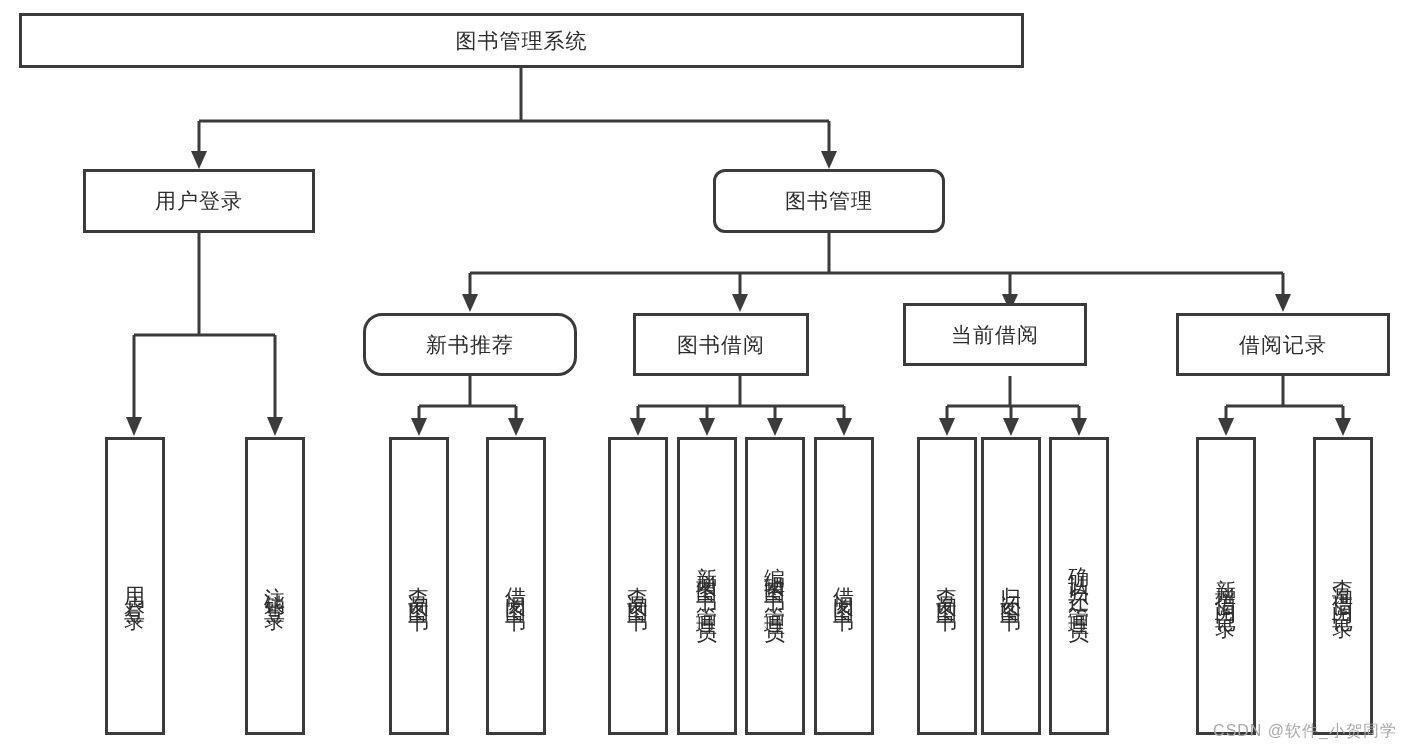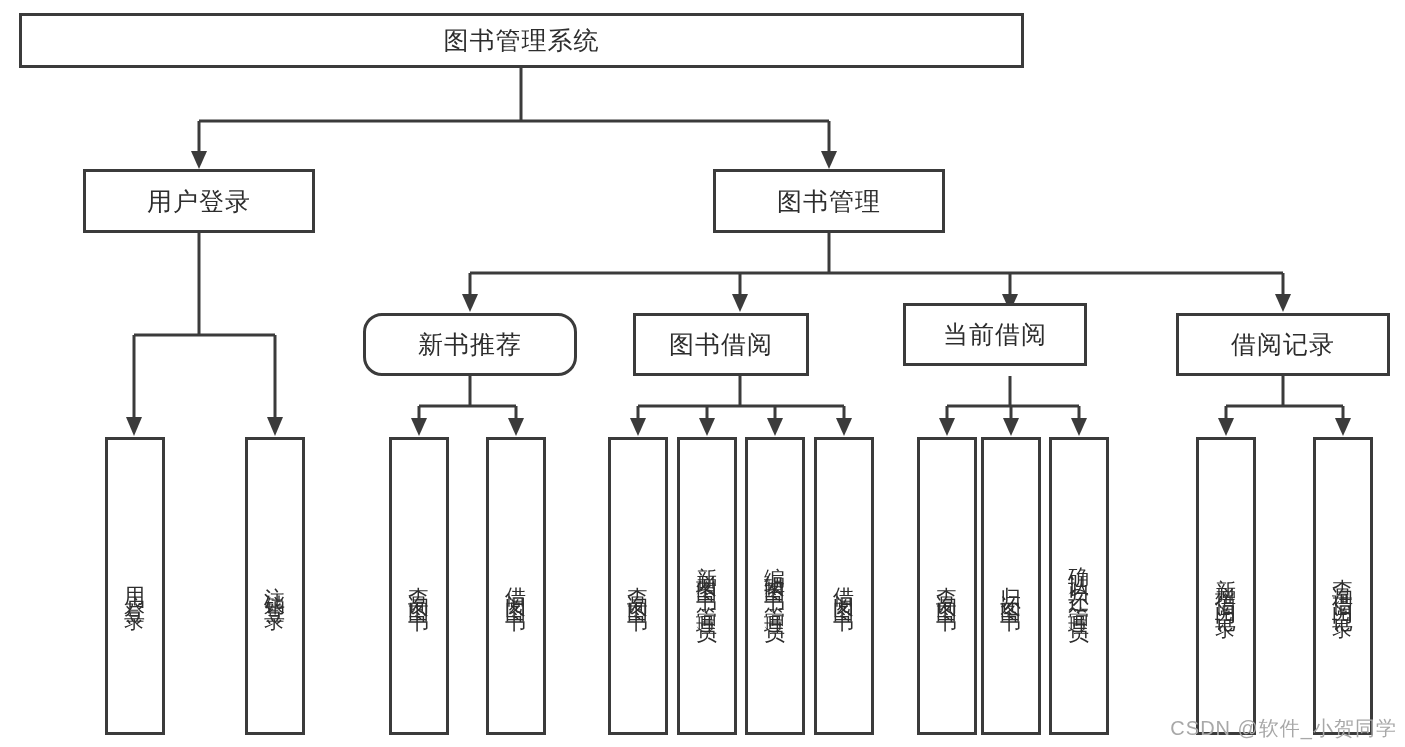--- a/index.html
+++ b/index.html
@@ -20,33 +20,33 @@
   .connectors path{stroke:var(--line);stroke-width:3;fill:none;}
   .connectors polygon{fill:var(--line);stroke:none;}
   .box{
     position:absolute;
     box-sizing:border-box;
     border:3px solid var(--line);
     background:#fff;
     display:flex;align-items:center;justify-content:center;
     color:var(--text);
   }
-  .h-label{font-size:25px;letter-spacing:1px;white-space:nowrap;}
+  .h-label{font-size:21px;letter-spacing:1px;white-space:nowrap;}
   .v-box .v-label{
     writing-mode:vertical-rl;
     text-orientation:mixed;
     font-size:21px;
     letter-spacing:8px;
     line-height:1.1;
     white-space:nowrap;
   }
   .watermark{
     position:absolute;
     right:8px;bottom:5px;
-    font-size:20px;
+    font-size:16px;
     color:var(--watermark);
     letter-spacing:1px;
     z-index:5;
     white-space:nowrap;
   }
 </style>
 </head>
 <body>
 
 <div class="canvas">
@@ -113,21 +113,21 @@
     <polygon points="1335,418 1351,418 1343,436"></polygon>
   </svg>
 
   <div class="box" style="left:19px;top:13px;width:1005px;height:55px;">
     <span class="h-label">图书管理系统</span>
   </div>
 
   <div class="box" style="left:83px;top:169px;width:232px;height:64px;">
     <span class="h-label">用户登录</span>
   </div>
-  <div class="box" style="left:713px;top:169px;width:232px;height:64px;">
+  <div class="box" style="left:713px;top:169px;width:232px;height:64px;border-radius:12px;">
     <span class="h-label">图书管理</span>
   </div>
 
   <div class="box" style="left:363px;top:313px;width:214px;height:63px;border-radius:19px;">
     <span class="h-label">新书推荐</span>
   </div>
   <div class="box" style="left:633px;top:313px;width:176px;height:63px;">
     <span class="h-label">图书借阅</span>
   </div>
   <div class="box" style="left:903px;top:303px;width:184px;height:63px;">

